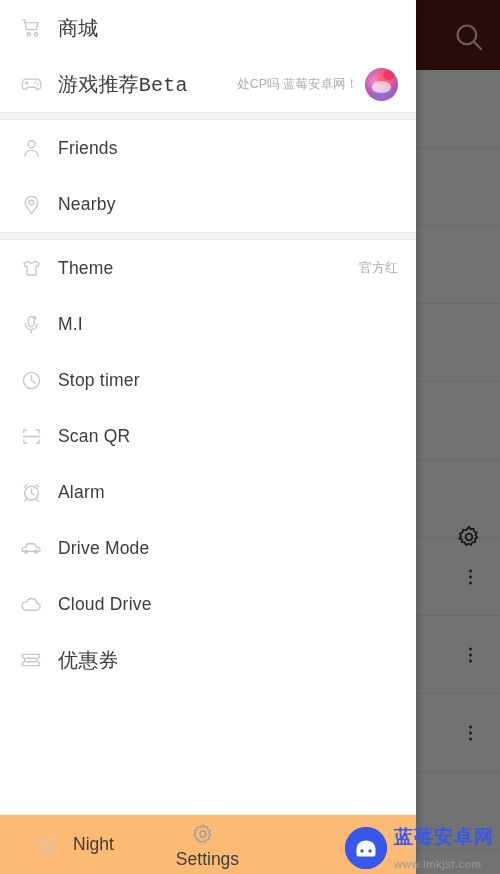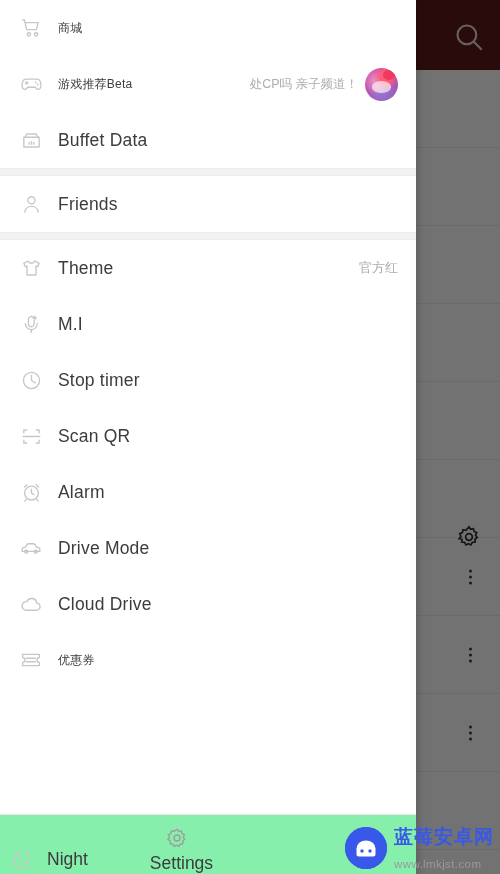--- a/index.html
+++ b/index.html
@@ -62,21 +62,21 @@
   .menu-row .ico {
     width:34px; min-width:34px; height:30px;
     display:flex; align-items:center; justify-content:center;
     margin-right:10px;
   }
   .menu-row .ico svg { display:block; }
   .menu-row .label {
     font-size:17.5px; color:#3c3c3c; letter-spacing:.2px;
     white-space:nowrap;
   }
-  .menu-row .label.cjk { font-size:12px; }
+  .menu-row .label.cjk { font-size:20px;font-family:Liberation Mono, monospace; }
   .menu-row .right {
     margin-left:auto; display:flex; align-items:center; gap:7px;
   }
   .menu-row .hint {
     font-size:12.5px; color:#adadad; white-space:nowrap;
   }
   .menu-row .hint.big { font-size:13px;text-align:right; }
   .reddot {
     width:9px; height:9px; border-radius:50%; background:#e03030;
     display:block;
@@ -102,22 +102,22 @@
   }
 
   .sep {
     height:8px; background:#f2f2f2;
     border-top:1px solid #ebebeb; border-bottom:1px solid #ebebeb;
   }
 
   
   #bottom-bar {
     height:60px; min-height:60px; border-top:1px solid #e9e9e9;
-    display:flex; align-items:flex-end; background:#86efac;
-    padding-left:5px;
+    display:flex; align-items:center; background:#fdba74;
+    padding-left:31px;
   }
   .bottom-item { display:flex; align-items:center; }
   .bottom-item .ico {
     width:34px; min-width:34px; height:30px;
     display:flex; align-items:center; justify-content:center; margin-right:8px;
   }
   .bottom-item .label { font-size:17.5px; color:#3c3c3c; }
   #bottom-settings { margin-left:62px;flex-direction:column; }
 
   
@@ -210,50 +210,47 @@
         <svg width="25" height="25" viewBox="0 0 26 26" fill="none" stroke="#c7c7c7" stroke-width="1.4" stroke-linecap="round" stroke-linejoin="round">
           <path d="M7.6 7.4h10.8c2.3 0 4 2.3 4.3 5 .3 2.6-.2 5.2-2.2 5.6-1.7.4-2.6-1-3.6-2.1H9.1c-1 1.1-1.9 2.5-3.6 2.1-2-.4-2.5-3-2.2-5.6.3-2.7 2-5 4.3-5z"></path>
           <line x1="6.6" y1="11.4" x2="9.4" y2="11.4"></line>
           <line x1="8" y1="10" x2="8" y2="12.8"></line>
           <circle cx="17.3" cy="10.8" r=".95" fill="#c7c7c7" stroke="none"></circle>
           <circle cx="19.4" cy="13" r=".95" fill="#c7c7c7" stroke="none"></circle>
         </svg>
       </span>
       <span class="label cjk">游戏推荐Beta</span>
       <span class="right">
-        <span class="hint">处CP吗 亲子频道！</span>
+        <span class="hint">处CP吗 蓝莓安卓网！</span>
         <span class="avatar"></span>
       </span>
     </div>
 
-    <div class="menu-row">
-      <span class="ico">
-        <svg width="23" height="23" viewBox="0 0 24 24" fill="none" stroke="#c7c7c7" stroke-width="1.4" stroke-linecap="round" stroke-linejoin="round">
-          <path d="M4 8.6h16v10.2H4z"></path>
-          <path d="M5.4 8.6 7 5.2h10l1.6 3.4"></path>
-          <line x1="9.6" y1="14" x2="9.6" y2="16"></line>
-          <line x1="12" y1="13.2" x2="12" y2="16"></line>
-          <line x1="14.4" y1="14" x2="14.4" y2="16"></line>
-        </svg>
-      </span>
-      <span class="label">Buffet Data</span>
-    </div>
 
     <div class="sep"></div>
 
     <div class="menu-row">
       <span class="ico">
         <svg width="23" height="23" viewBox="0 0 24 24" fill="none" stroke="#c7c7c7" stroke-width="1.4" stroke-linecap="round">
           <circle cx="12" cy="7.6" r="3.7"></circle>
           <path d="M5.2 20.2c0-3.8 3-6.2 6.8-6.2s6.8 2.4 6.8 6.2"></path>
         </svg>
       </span>
       <span class="label">Friends</span>
     </div>
 
+    <div class="menu-row">
+      <span class="ico">
+        <svg width="23" height="23" viewBox="0 0 24 24" fill="none" stroke="#c7c7c7" stroke-width="1.4" stroke-linecap="round" stroke-linejoin="round">
+          <path d="M12 21.4c4.2-4.9 6.6-8.1 6.6-11.2A6.6 6.6 0 0 0 5.4 10.2c0 3.1 2.4 6.3 6.6 11.2z"></path>
+          <circle cx="12" cy="10" r="2.5"></circle>
+        </svg>
+      </span>
+      <span class="label">Nearby</span>
+    </div>
 
     <div class="sep"></div>
 
     <div class="menu-row">
       <span class="ico">
         <svg width="23" height="23" viewBox="0 0 24 24" fill="none" stroke="#c7c7c7" stroke-width="1.4" stroke-linecap="round" stroke-linejoin="round">
           <path d="M8.4 4.2 4 6.6l1.6 3.5 1.7-.7v9.4h9.4v-9.4l1.7.7L20 6.6l-4.4-2.4c-.6 1.5-1.9 2.3-3.6 2.3s-3-0.8-3.6-2.3z"></path>
         </svg>
       </span>
       <span class="label">Theme</span>

